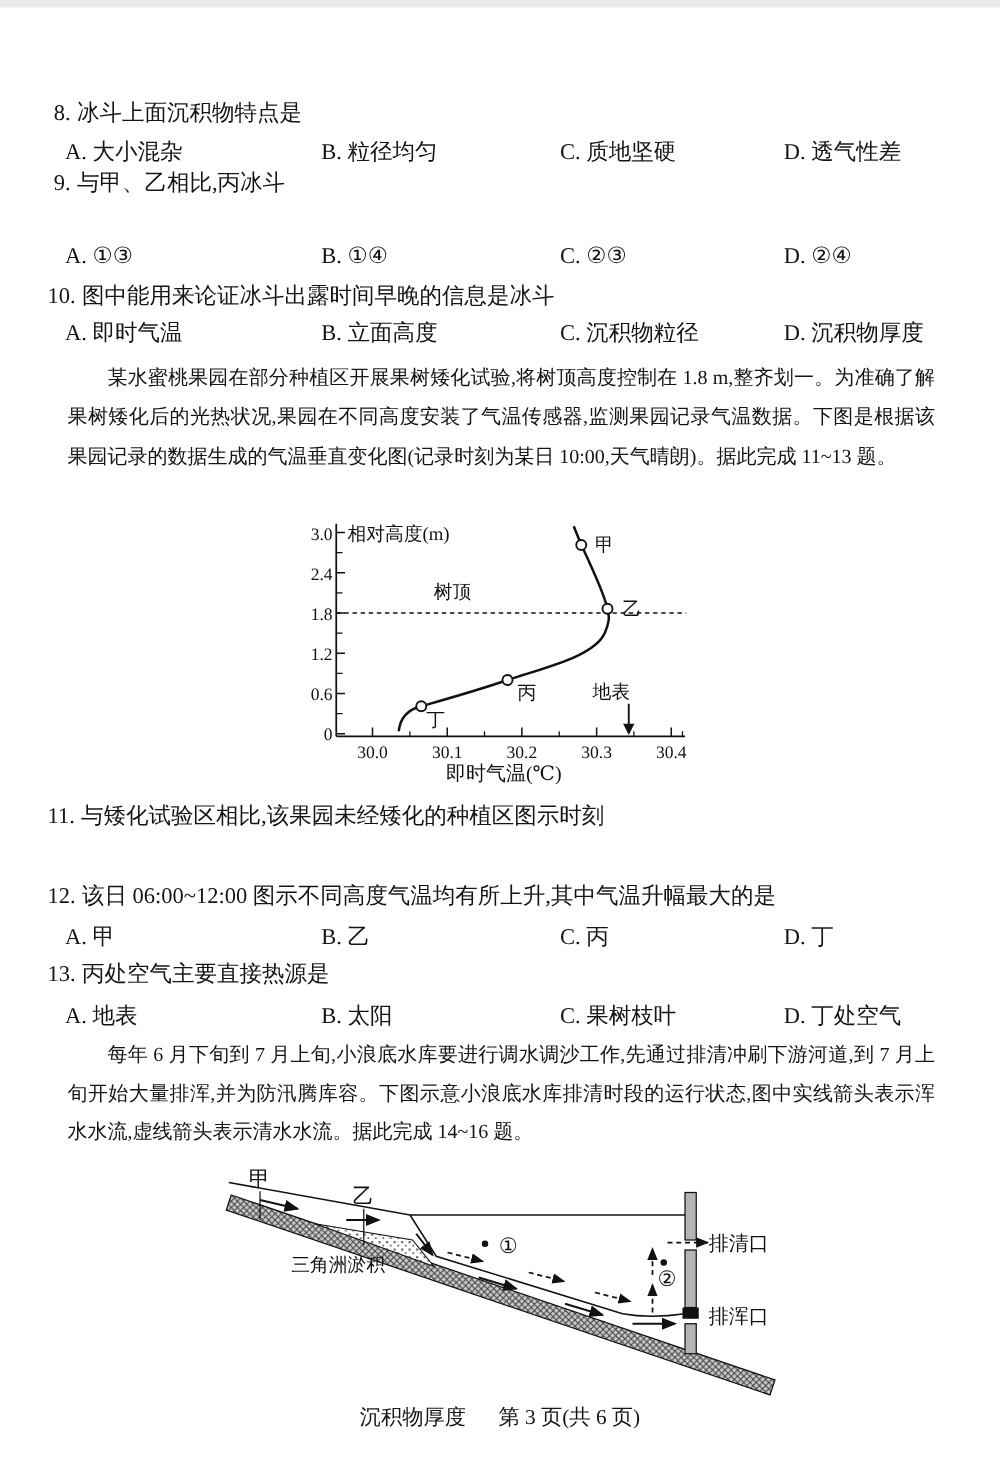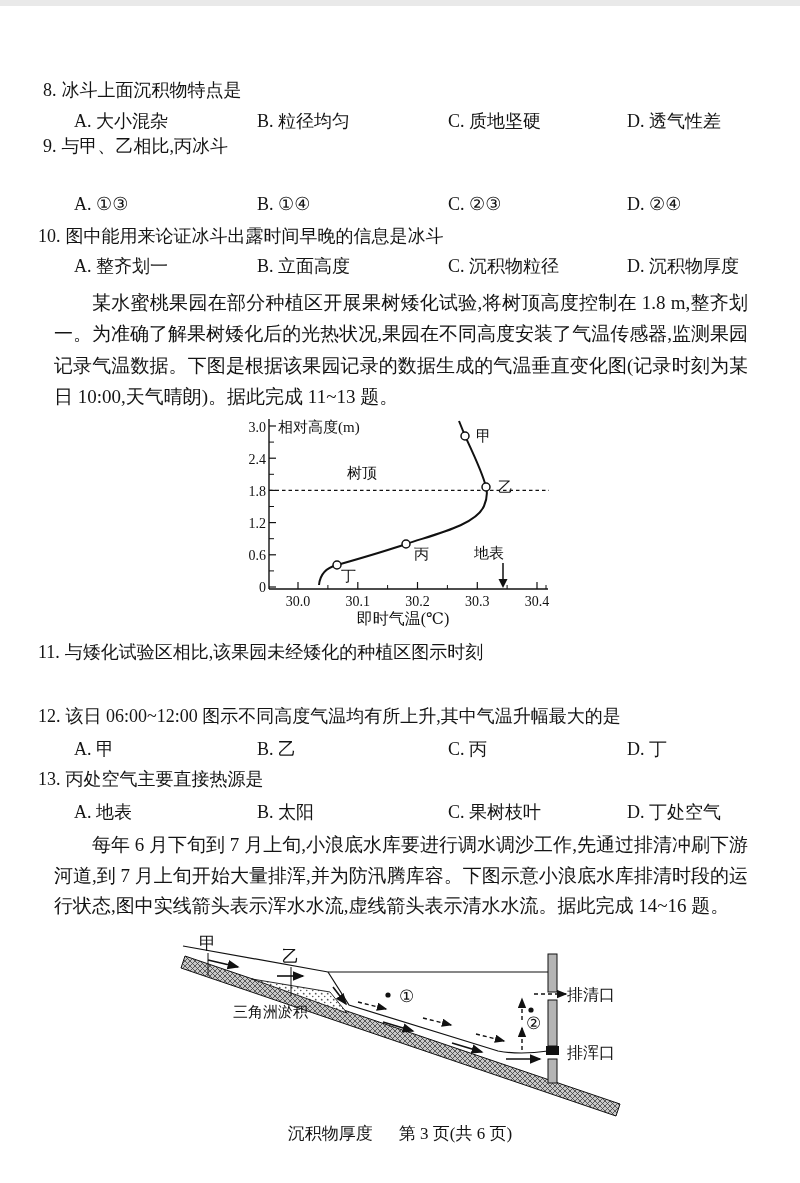--- a/index.html
+++ b/index.html
@@ -6,24 +6,24 @@
   .page{
     position:relative;width:800px;height:1183px;background:#ffffff;
     font-family:"Liberation Serif","DejaVu Serif",serif;color:#141414;
     overflow:hidden;margin:6px auto;
   }
   .abs{position:absolute;white-space:nowrap;}
   .stem{font-size:18px;line-height:18px;}
   .qnum{margin-right:5px;}
   .optrow{position:absolute;left:0;width:800px;height:20px;font-size:18px;}
   .opt{position:absolute;top:0;white-space:nowrap;}
-  .c1{left:74px}.c2{left:257px}.c3{left:448px}.c4{left:627px}
+  .c1{left:52px}.c2{left:257px}.c3{left:448px}.c4{left:627px}
   .s1{left:50px}.s2{left:253px}.s3{left:453px}.s4{left:630px}
   .para{
-    position:absolute;left:54px;width:694px;font-size:19px;line-height:31.3px;
+    position:absolute;left:54px;width:694px;font-size:16px;line-height:31.3px;
     text-align:justify;text-indent:2em;color:#141414;white-space:normal;
   }
   .footer{position:absolute;left:0;top:1116px;width:800px;text-align:center;font-size:17px;}
   .footer .gap{display:inline-block;width:26px;}
   svg text{font-family:"Liberation Serif","DejaVu Serif",serif;fill:#111;}
 </style>
 </head>
 <body>
 
 <div class="page">
@@ -39,21 +39,21 @@
   <div class="abs stem" style="left:43px;top:131px"><span class="qnum">9.</span><span>与甲、乙相比,丙冰斗</span></div>
   <div class="optrow" style="top:187px">
     <span class="opt c1">A. ①③</span>
     <span class="opt c2">B. ①④</span>
     <span class="opt c3">C. ②③</span>
     <span class="opt c4">D. ②④</span>
   </div>
 
   <div class="abs stem" style="left:38px;top:221px"><span class="qnum">10.</span><span>图中能用来论证冰斗出露时间早晚的信息是冰斗</span></div>
   <div class="optrow" style="top:248px">
-    <span class="opt c1">A. 整齐划一</span>
+    <span class="opt c1">A. 即时气温</span>
     <span class="opt c2">B. 立面高度</span>
     <span class="opt c3">C. 沉积物粒径</span>
     <span class="opt c4">D. 沉积物厚度</span>
   </div>
 
   <div class="para" style="top:281px">某水蜜桃果园在部分种植区开展果树矮化试验,将树顶高度控制在 1.8 m,整齐划一。为准确了解果树矮化后的光热状况,果园在不同高度安装了气温传感器,监测果园记录气温数据。下图是根据该果园记录的数据生成的气温垂直变化图(记录时刻为某日 10:00,天气晴朗)。据此完成 11~13 题。</div>
 
   <svg class="abs" style="left:240px;top:405px" width="320" height="218" viewBox="0 0 320 218">
 
     <line x1="29" y1="8" x2="29" y2="178" stroke="#111" stroke-width="1.4"></line>

